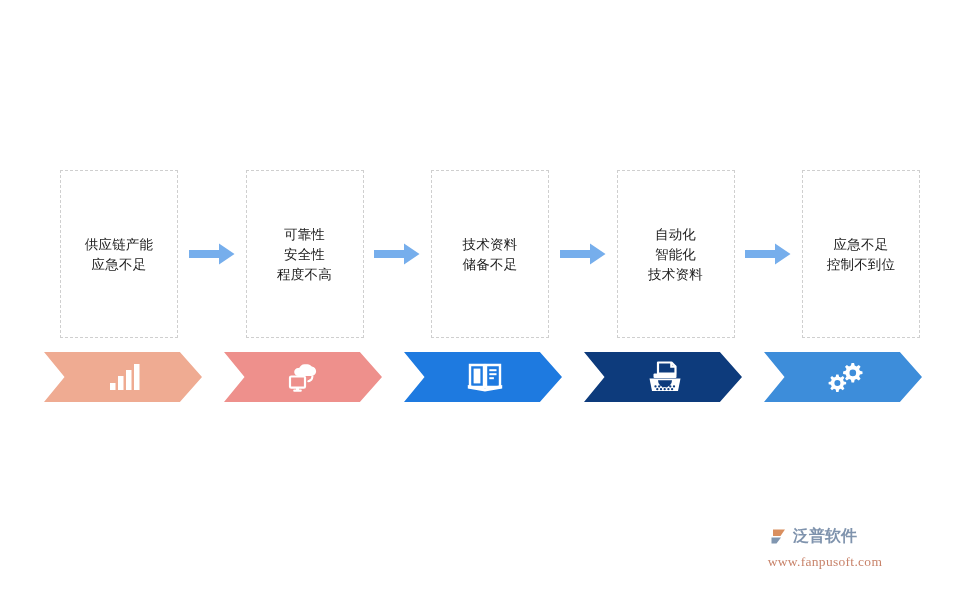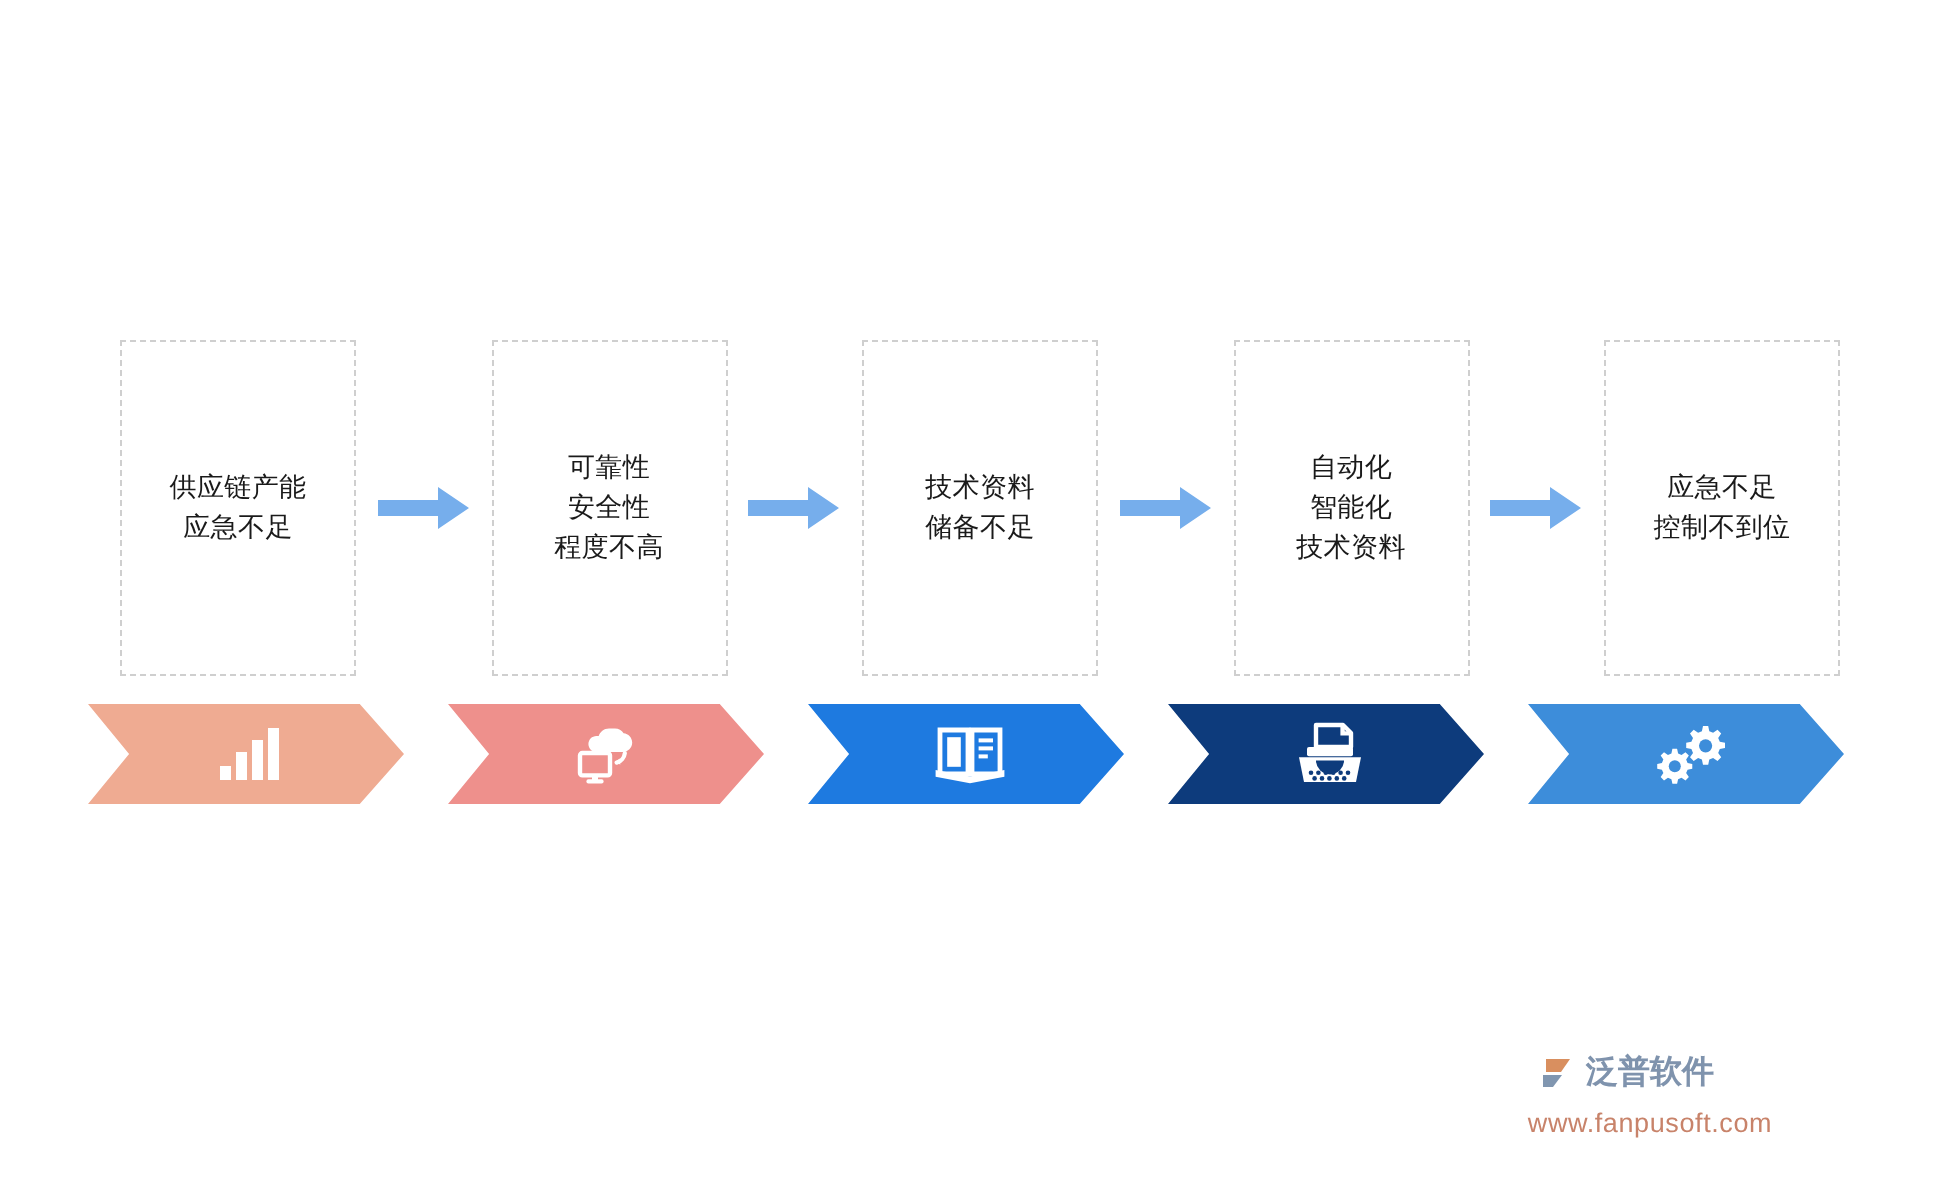--- a/index.html
+++ b/index.html
@@ -115,21 +115,21 @@
     color: #7f93ad;
     font-weight: 700;
     letter-spacing: 0px;
     margin-left: 3px;
     font-family: "DejaVu Sans", "Liberation Sans", sans-serif;
   }
   .wm-url {
     font-size: 13.5px;
     line-height: 18px;
     color: #c8836a;
-    font-family: Liberation Sans, sans-serif;
+    font-family: Liberation Serif, serif;
     letter-spacing: 0.3px;
     margin-top: 1px;
     text-align: center;
   }
 </style>
 </head>
 <body>
 
 <div id="canvas">
 

